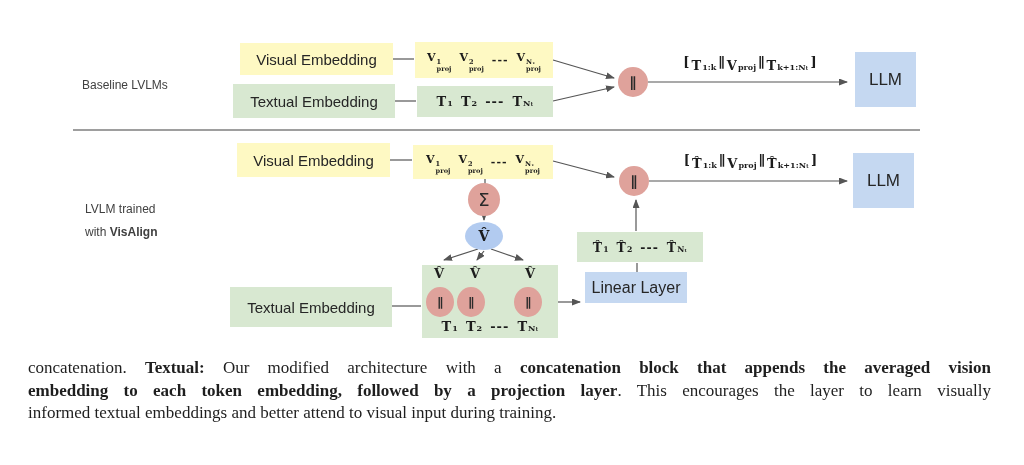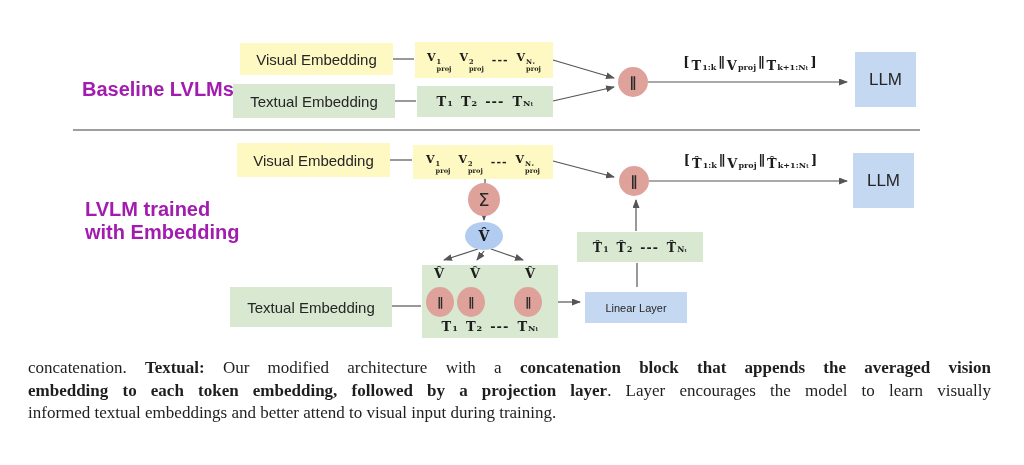--- a/index.html
+++ b/index.html
@@ -8,21 +8,21 @@
   #wires{position:absolute;left:0;top:0;z-index:1;pointer-events:none;}
   .box{position:absolute;z-index:2;display:flex;align-items:center;justify-content:center;
        color:#262626;}
   .yellow{background:#fef9c3;}
   .green{background:#d8e8d1;}
   .blue{background:#c5d8f1;}
   .pinknode{position:absolute;z-index:3;background:#dfa29b;border-radius:50%;
        display:flex;align-items:center;justify-content:center;color:#2a2a2a;}
   .bluenode{position:absolute;z-index:3;background:#b2cbf0;border-radius:50%;
        display:flex;align-items:center;justify-content:center;}
-  .seclabel{position:absolute;z-index:2;font-size:20px;color:#a21caf;font-weight:bold;}
+  .seclabel{position:absolute;z-index:2;font-size:12px;color:#404040;}
   .embedlabel{font-size:15px;}
   .math{font-family:"DejaVu Serif",serif;font-weight:700;color:#1c1c1c;}
   .mathrow{display:flex;align-items:center;justify-content:center;}
   .mathrow.loose .tok{margin:0 4px;}
   .mathrow.tight .tok{margin:0 1px;}
   .tok{display:inline-flex;align-items:baseline;white-space:nowrap;}
   .tok sup{font-size:0.62em;vertical-align:super;line-height:1;margin-left:1px;}
   .tok sub{font-size:0.62em;vertical-align:sub;line-height:1;margin-left:1px;margin-top:13px;}
   .ss{display:inline-flex;flex-direction:column;align-items:flex-start;font-size:0.60em;
       line-height:1.05;vertical-align:-0.5em;transform:translateY(0.45em);margin-left:1px;}
@@ -151,21 +151,21 @@
         <span>]</span>
       </span>
     </div>
 
   <div class="box blue" style="left:855px;top:52px;width:61px;height:55px;font-size:17px;">
     <span>LLM</span>
   </div>
 
   <div class="seclabel" style="left:85px;top:198px;line-height:22.5px;">
     <div>LVLM trained</div>
-    <div><span>with </span><b>Embedding</b></div>
+    <div><span>with </span><b>VisAlign</b></div>
   </div>
 
   <div class="box yellow embedlabel" style="left:237px;top:143px;width:153px;height:34px;">
     <span>Visual Embedding</span>
   </div>
 
   <div class="box yellow math mathrow loose" style="left:413px;top:145px;width:140px;height:34px;font-size:11px;">
       <span class="tok">
         <span>V</span>
         <span class="ss">
@@ -227,21 +227,21 @@
       <span class="tok">
         <span>T</span>
         <sup>Nₜ</sup>
       </span>
     </div>
 
   <div class="box green embedlabel" style="left:230px;top:287px;width:162px;height:40px;">
     <span>Textual Embedding</span>
   </div>
 
-  <div class="box blue" style="left:585px;top:292px;width:102px;height:31px;font-size:11px;">
+  <div class="box blue" style="left:585px;top:272px;width:102px;height:31px;font-size:16px;">
     <span>Linear Layer</span>
   </div>
 
   <div class="box green math mathrow loose" style="left:577px;top:232px;width:126px;height:30px;font-size:12.5px;">
       <span class="tok">
         <span>T̂</span>
         <sup>1</sup>
       </span>
       <span class="tok">
         <span>T̂</span>
@@ -284,17 +284,17 @@
         <span>]</span>
       </span>
     </div>
 
   <div class="box blue" style="left:853px;top:153px;width:61px;height:55px;font-size:17px;">
     <span>LLM</span>
   </div>
 
   <div id="caption">
     <div class="capline just"><span>concatenation. </span><span style="font-weight: 700;">Textual:</span><span> Our modified architecture with a </span><span style="font-weight: 700;">concatenation block that appends the averaged vision</span></div>
-    <div class="capline just"><span style="font-weight: 700;">embedding to each token embedding, followed by a projection layer</span><span>. Layer encourages the model to learn visually</span></div>
+    <div class="capline just"><span style="font-weight: 700;">embedding to each token embedding, followed by a projection layer</span><span>. This encourages the layer to learn visually</span></div>
     <div class="capline"><span>informed textual embeddings and better attend to visual input during training.</span></div>
   </div>
 
 </div>
 
 </body></html>

